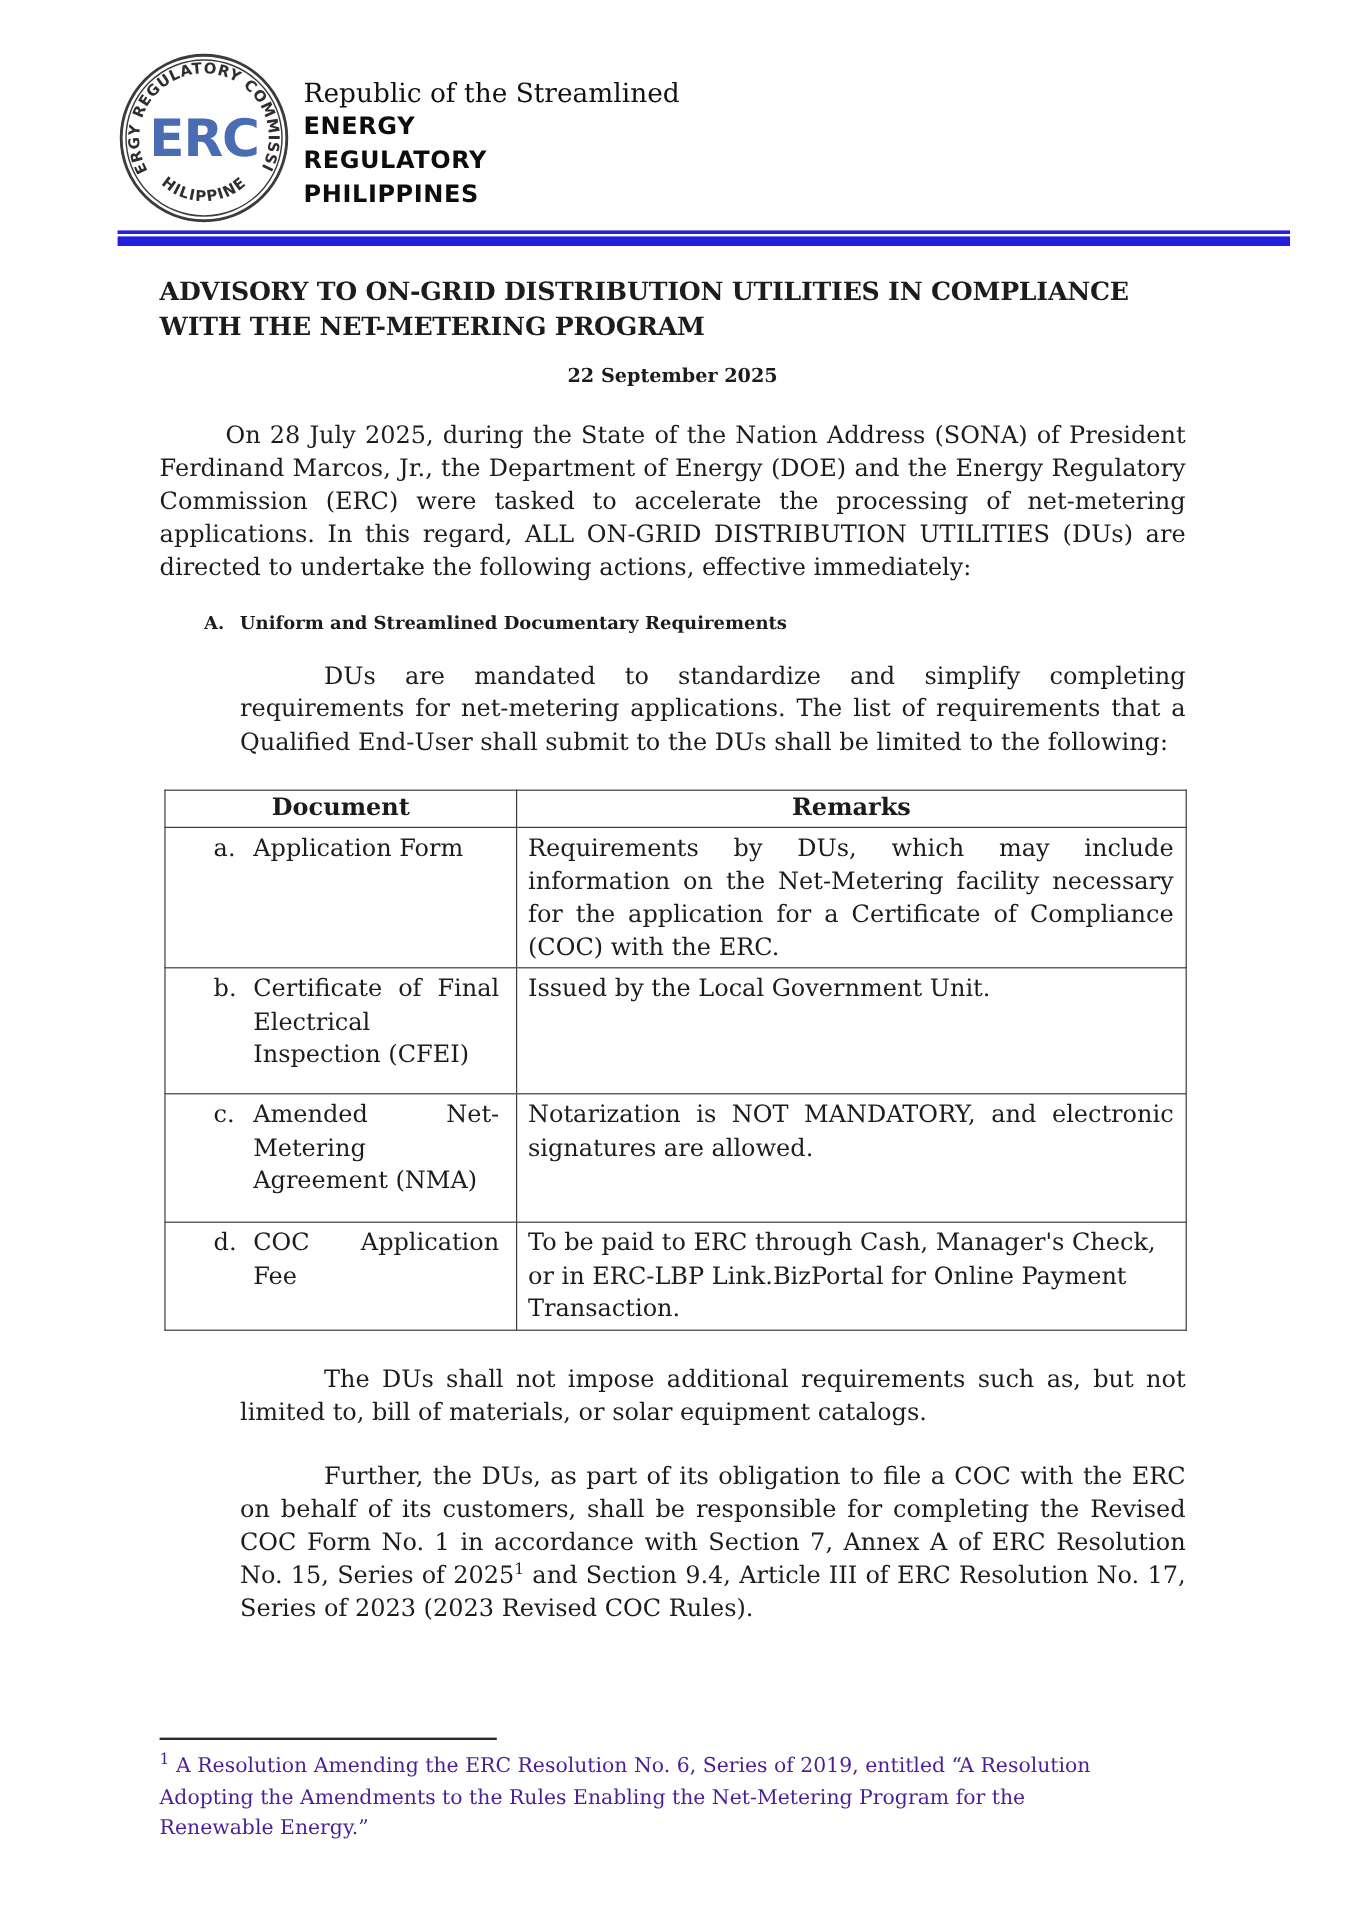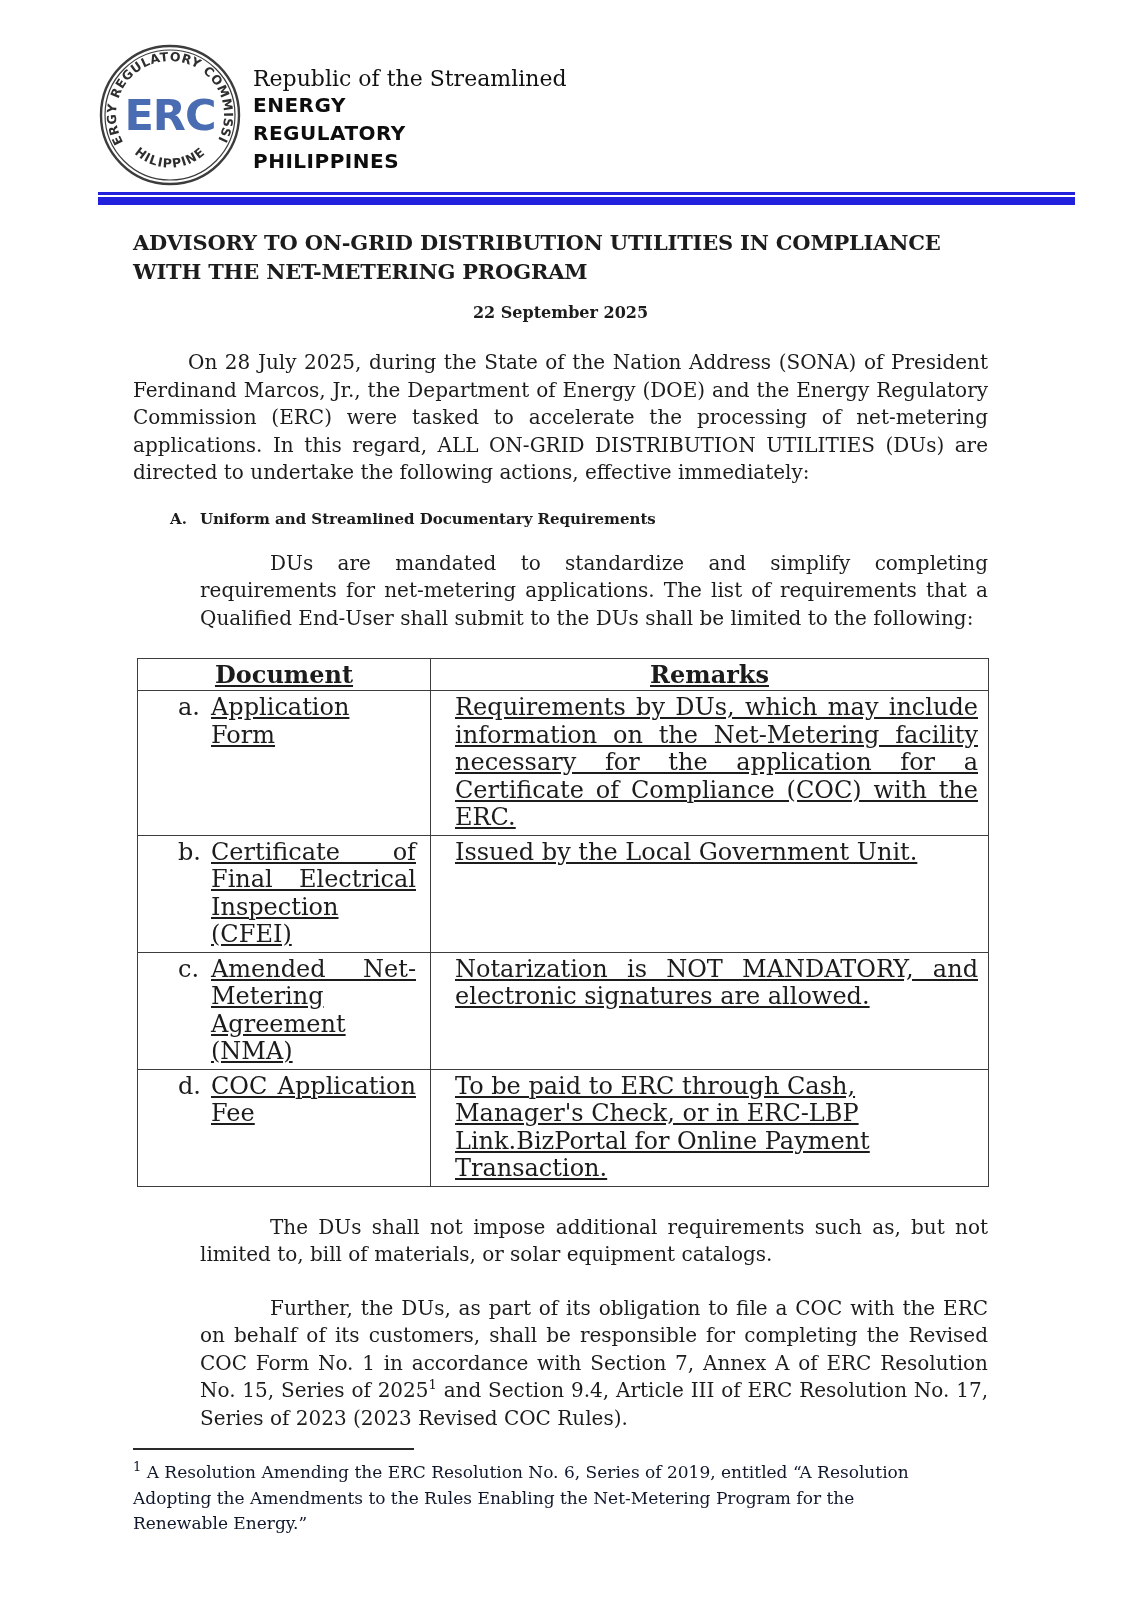--- a/index.html
+++ b/index.html
@@ -66,54 +66,53 @@
   
   table.req-table {
     margin-top: 26px;
     margin-left: 4px;
     width: 851px;
     border-collapse: collapse;
     table-layout: fixed;
   }
   .req-table th, .req-table td {
     border: 1.6px solid #3d3d3d;
-    font-size: 24px;
+    font-size: 20px;
     vertical-align: top;
-    text-decoration: underline;
   }
   .req-table th {
     font-weight: bold;
     text-align: center;
     height: 31px;
     padding: 1px 4px;
   }
   .col-doc { width: 293px; }
   .col-rem { width: 558px; }
   td.doc-cell {
     position: relative;
     padding: 3px 14px 3px 73px;
     line-height: 27.5px;
     text-align: justify;
   }
   td.doc-cell .marker { position: absolute; left: 40px; top: 3px; }
   td.rem-cell {
-    padding: 3px 10px 3px 24px;
+    padding: 3px 10px 3px 9px;
     line-height: 27.5px;
     text-align: justify;
   }
   td.rem-cell.no-justify { text-align: left; }
   .h-row-a td { height: 103px; }
   .h-row-b td { height: 105px; }
   .h-row-c td { height: 107px; }
   .h-row-d td { height: 80px; }
 
   
   .footnote { position: absolute; left: 133px; top: 1448px; width: 810px; }
   .footnote-rule { width: 281px; border-top: 2px solid #2a2a2a; margin-bottom: 10px; }
-  .footnote-text { font-size: 17px; line-height: 25.5px; text-align: left; color: #0f172a; }
+  .footnote-text { font-size: 17px; line-height: 25.5px; text-align: left; color: #4c1d95; }
 </style>
 </head>
 <body>
 
 <div class="page">
 
   <svg class="seal" viewBox="0 0 142 142">
     <circle cx="71" cy="71" r="69" fill="#ffffff" stroke="#3c3c3c" stroke-width="2.4"></circle>
     <circle cx="71" cy="71" r="65" fill="none" stroke="#3c3c3c" stroke-width="1.2"></circle>
     <defs>

